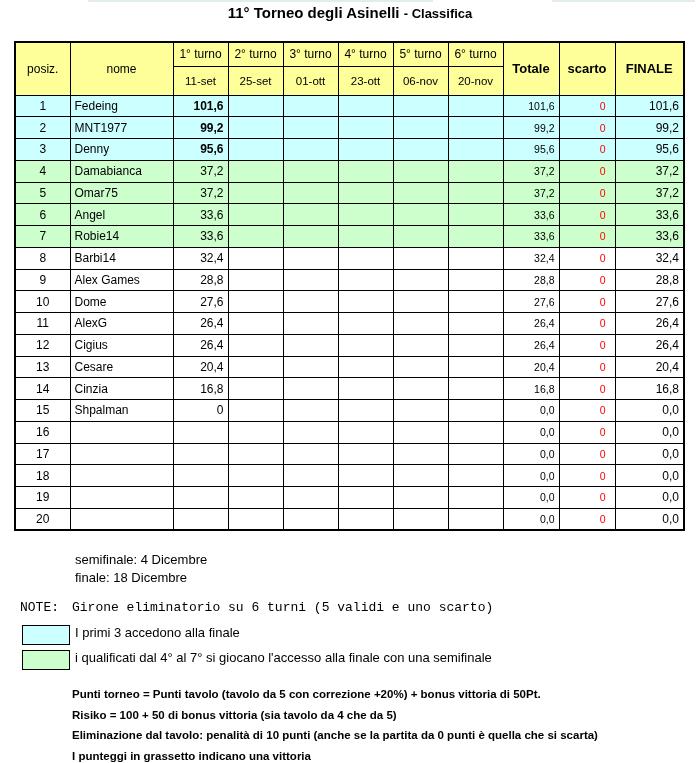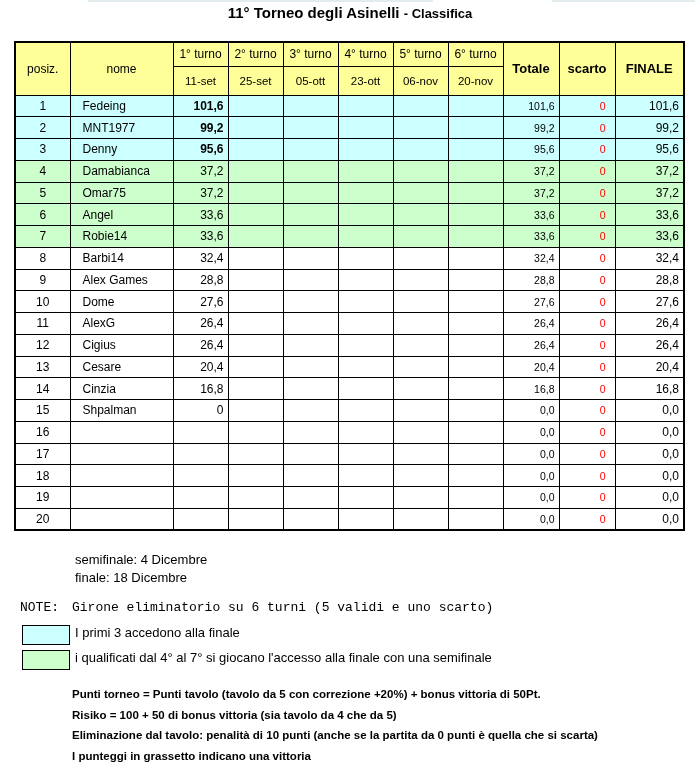--- a/index.html
+++ b/index.html
@@ -24,21 +24,21 @@
   .classifica th, .classifica td { border:1px solid #000; overflow:hidden; white-space:nowrap; }
   .classifica th {
     background:var(--header-bg,#FFFF99);
     font-weight:normal; font-size:12px; text-align:center;
   }
   .classifica thead tr.r1 th { height:24px; }
   .classifica thead tr.r2 th { height:29px; font-size:11.5px; }
   .classifica th.big { font-weight:bold; font-size:13px; }
   .classifica td { height:21.75px; font-size:12px; padding:0; }
   td.pos  { text-align:center; }
-  td.name { text-align:left;  padding-left:12px; }
+  td.name { text-align:left;  padding-left:4px; }
   td.turno{ text-align:right; padding-right:4px; }
   td.turno.win { font-weight:bold; }
   td.tot  { text-align:right; padding-right:4px; font-size:10.5px; }
   td.sca  { text-align:right; padding-right:9px; font-size:10.5px; color:var(--scarto-red,#FF0000); }
   td.fin  { text-align:right; padding-right:4px; }
   tr.row-blue  td { background:var(--finalists-bg,#CCFFFF); }
   tr.row-green td { background:var(--semifinal-bg,#CCFFCC); }
   tr.row-white td { background:#FFFFFF; }
 
   .schedule { margin:20px 0 0 75px; font-size:13px; line-height:18px; }
@@ -86,21 +86,21 @@
       <th>4° turno</th>
       <th>5° turno</th>
       <th>6° turno</th>
       <th class="big" rowspan="2">Totale</th>
       <th class="big" rowspan="2">scarto</th>
       <th class="big" rowspan="2">FINALE</th>
     </tr>
     <tr class="r2">
       <th>11-set</th>
       <th>25-set</th>
-      <th>05-ott</th>
+      <th>01-ott</th>
       <th>23-ott</th>
       <th>06-nov</th>
       <th>20-nov</th>
     </tr>
   </thead>
   <tbody>
       <tr class="row-blue">
         <td class="pos">1</td>
         <td class="name">Fedeing</td>
         <td class="turno win">101,6</td>

